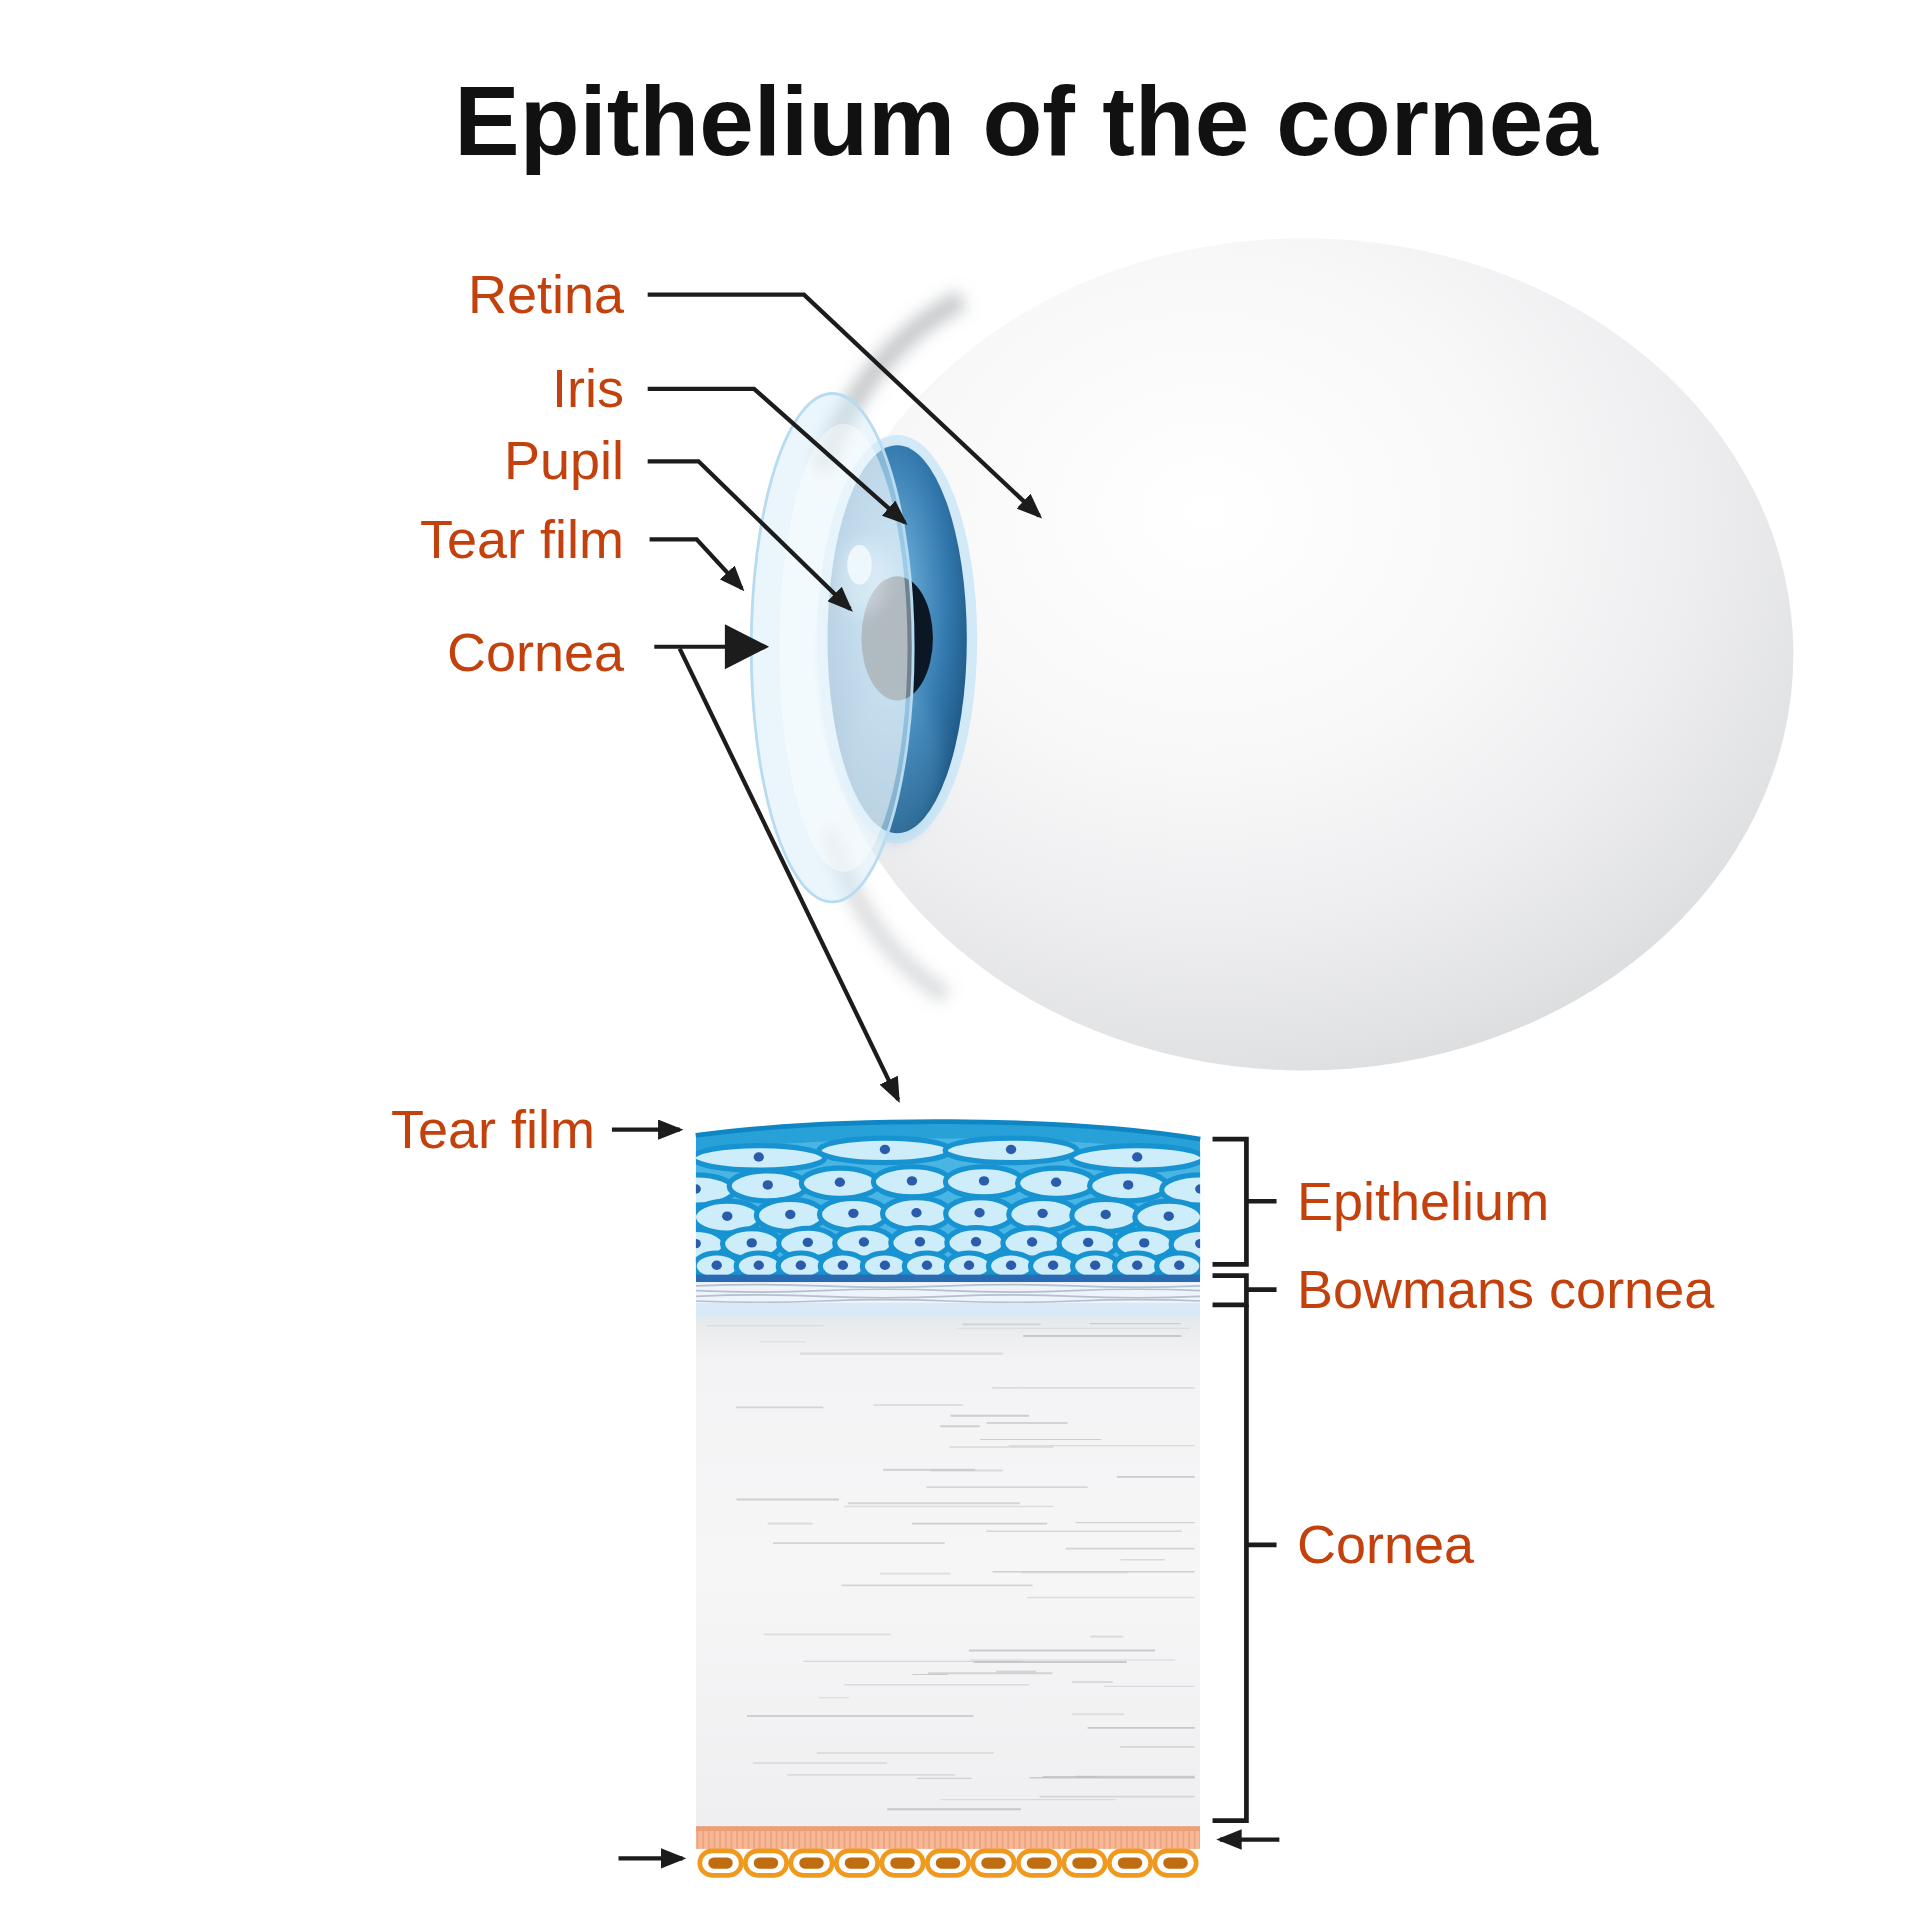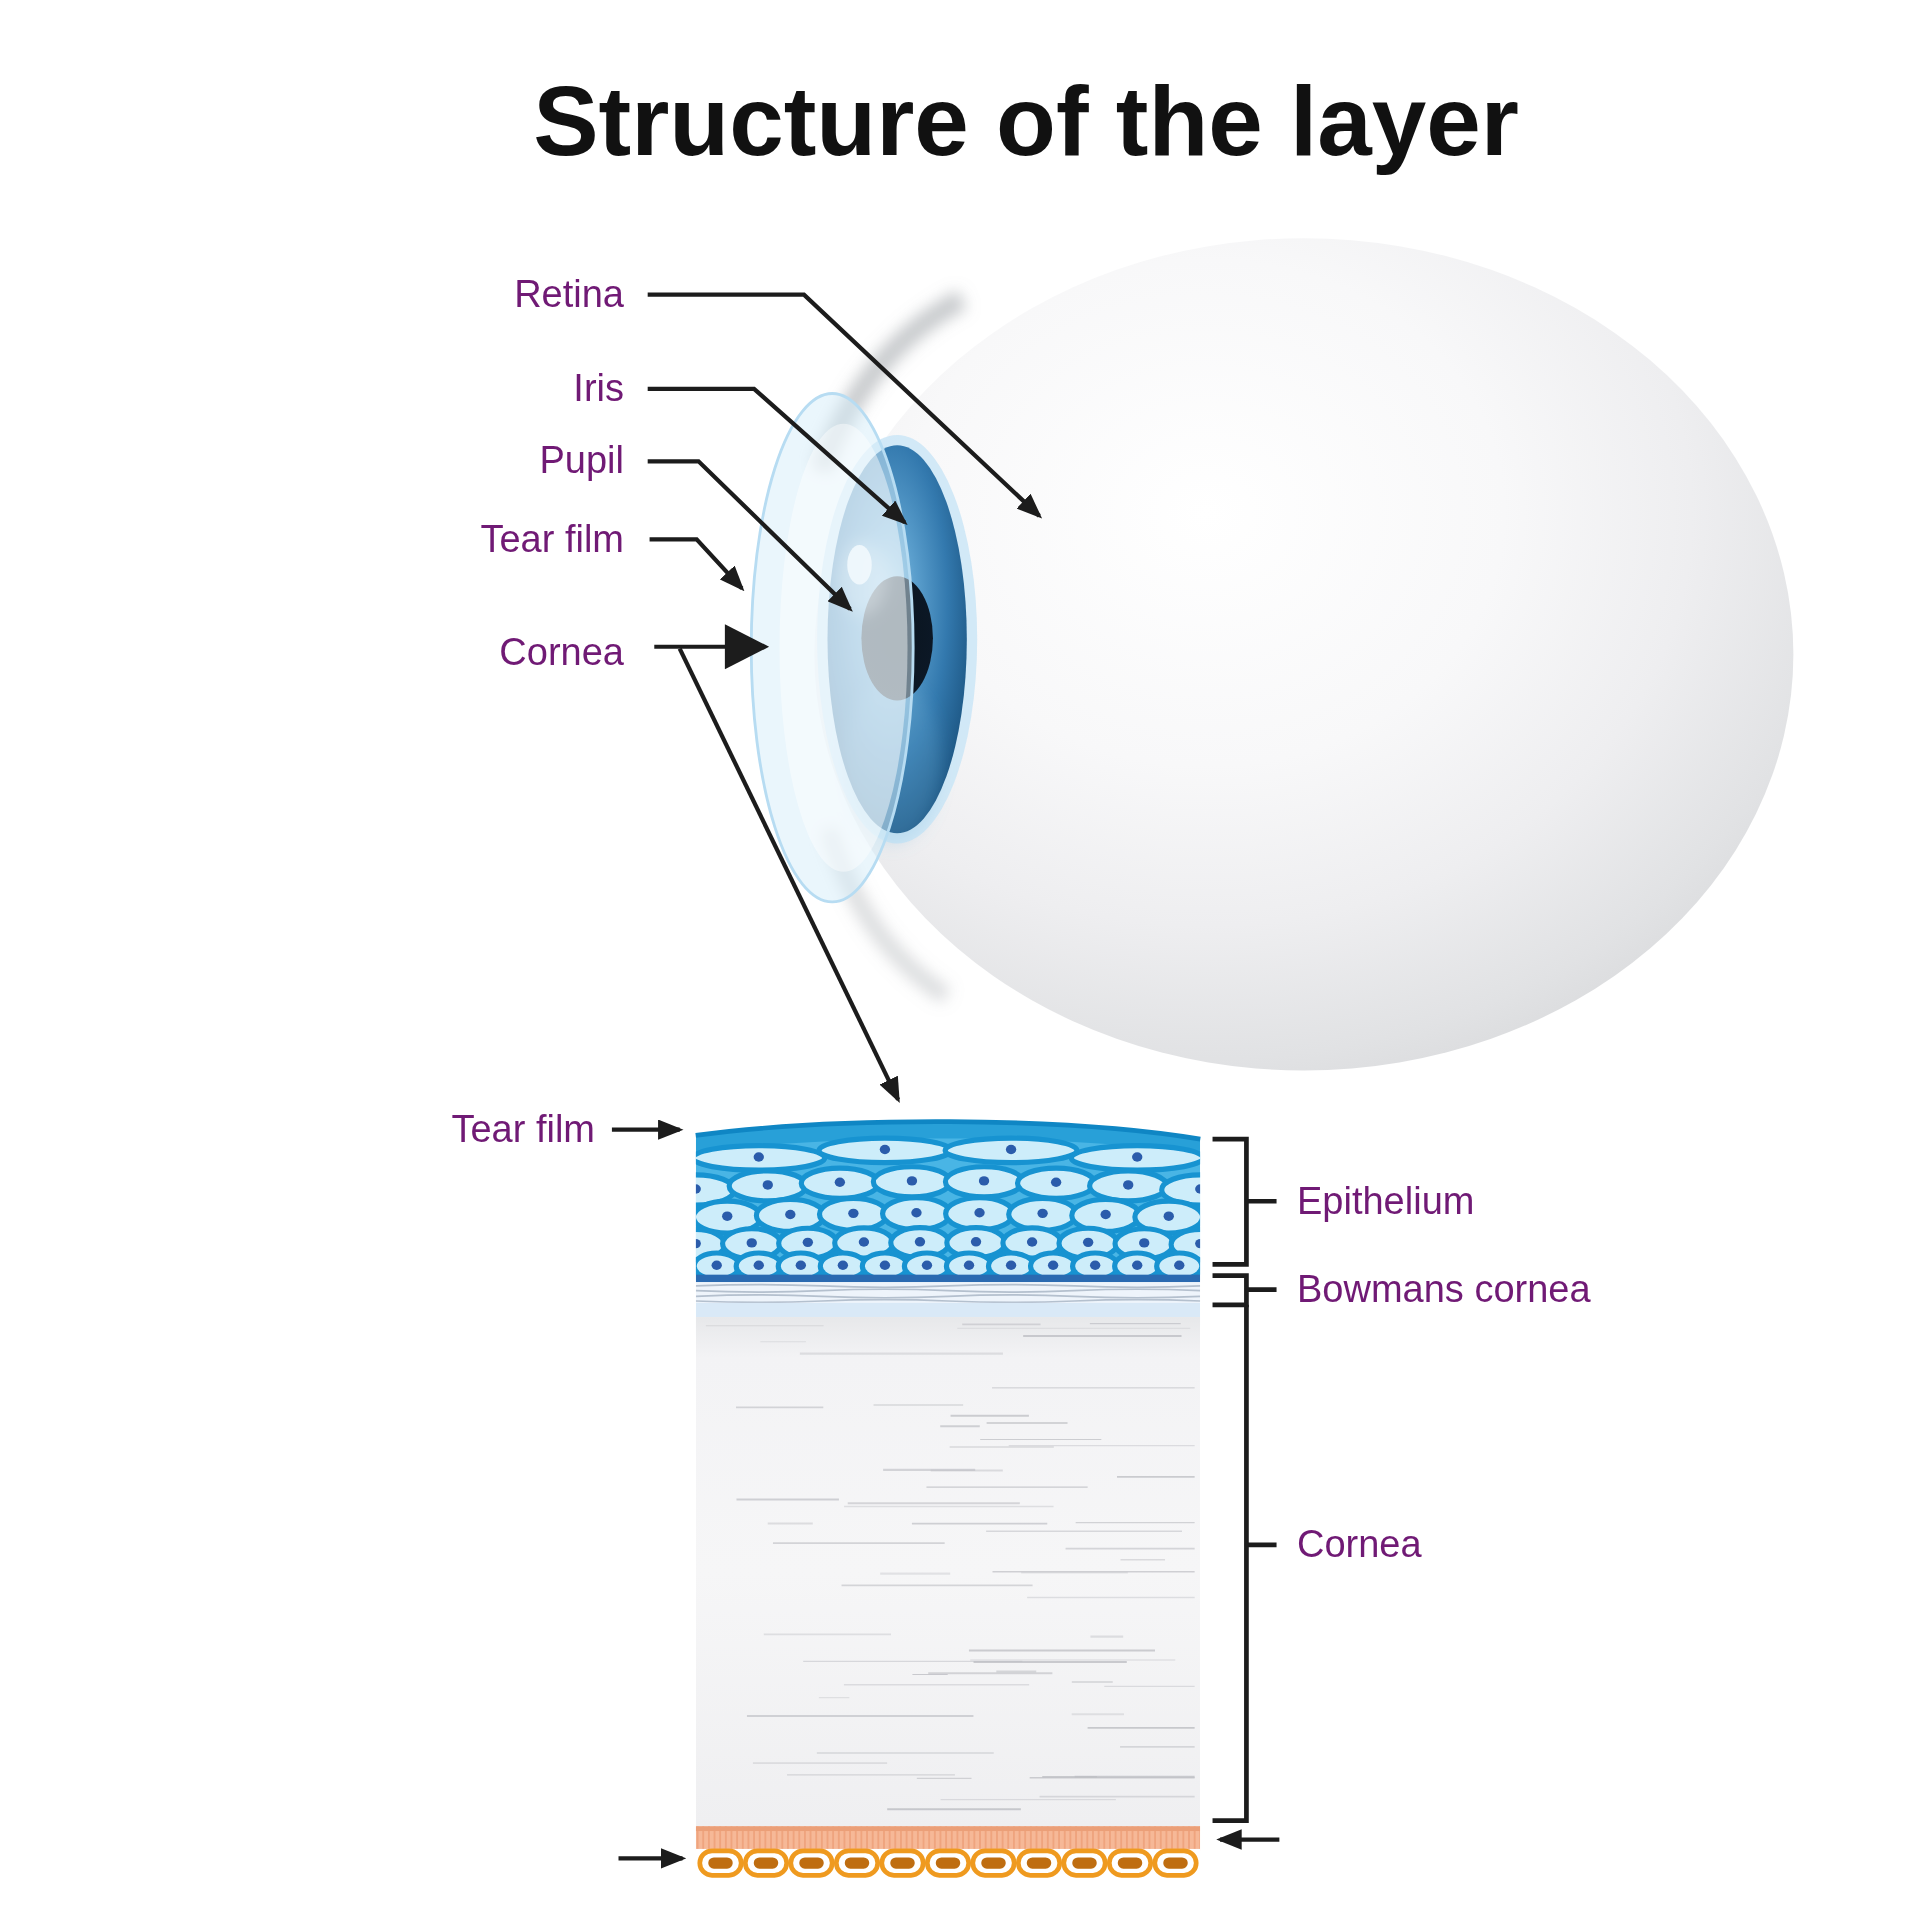--- a/index.html
+++ b/index.html
@@ -1,21 +1,21 @@
 <!DOCTYPE html>
 <html style="font-size:15px"><head>
 <meta charset="utf-8">
 <style>
   html,body{margin:0;padding:0;background:#ffffff;}
   #canvas{position:relative;width:1928px;height:1928px;background:#fff;overflow:hidden;
           font-family:"Liberation Sans",sans-serif;}
   #figure-svg{position:absolute;left:0;top:0;}
   .page-title{position:absolute;left:1026px;top:68px;transform:translateX(-50%);
               font-size:98px;font-weight:bold;color:#111;white-space:nowrap;line-height:1.1;}
-  .lbl{position:absolute;font-size:38px;color:#701a75;white-space:nowrap;
+  .lbl{position:absolute;font-size:54px;color:#c2410c;white-space:nowrap;
        transform:translateY(-52%);line-height:1;}
   .lbl.ra{text-align:right;}
 </style>
 </head>
 <body>
 
 <div id="canvas">
 
   <svg id="figure-svg" width="1928" height="1928" viewBox="0 0 2048 2048">
     <defs>
@@ -281,21 +281,21 @@
       <path d="M 657 1974 H 725" marker-end="url(#arr)"></path>
       <path d="M 1359 1954 H 1296" marker-end="url(#arr)"></path>
       <g stroke-width="5">
         <path d="M 1288 1210 H 1324 V 1343 H 1288 M 1324 1276 H 1356"></path>
         <path d="M 1288 1355 H 1324 V 1386 H 1288 M 1324 1370 H 1356"></path>
         <path d="M 1324 1386 V 1934 H 1288 M 1324 1641 H 1356"></path>
       </g>
     </g>
   </svg>
 
-  <div class="page-title">Structure of the layer</div>
+  <div class="page-title">Epithelium of the cornea</div>
 
   <div class="lbl ra" style="right:1304px;top:295px">Retina</div>
   <div class="lbl ra" style="right:1304px;top:389px">Iris</div>
   <div class="lbl ra" style="right:1304px;top:461px">Pupil</div>
   <div class="lbl ra" style="right:1304px;top:540px">Tear film</div>
   <div class="lbl ra" style="right:1304px;top:653px">Cornea</div>
 
   <div class="lbl ra" style="right:1333px;top:1130px">Tear film</div>
 
   <div class="lbl" style="left:1297px;top:1202px">Epithelium</div>

